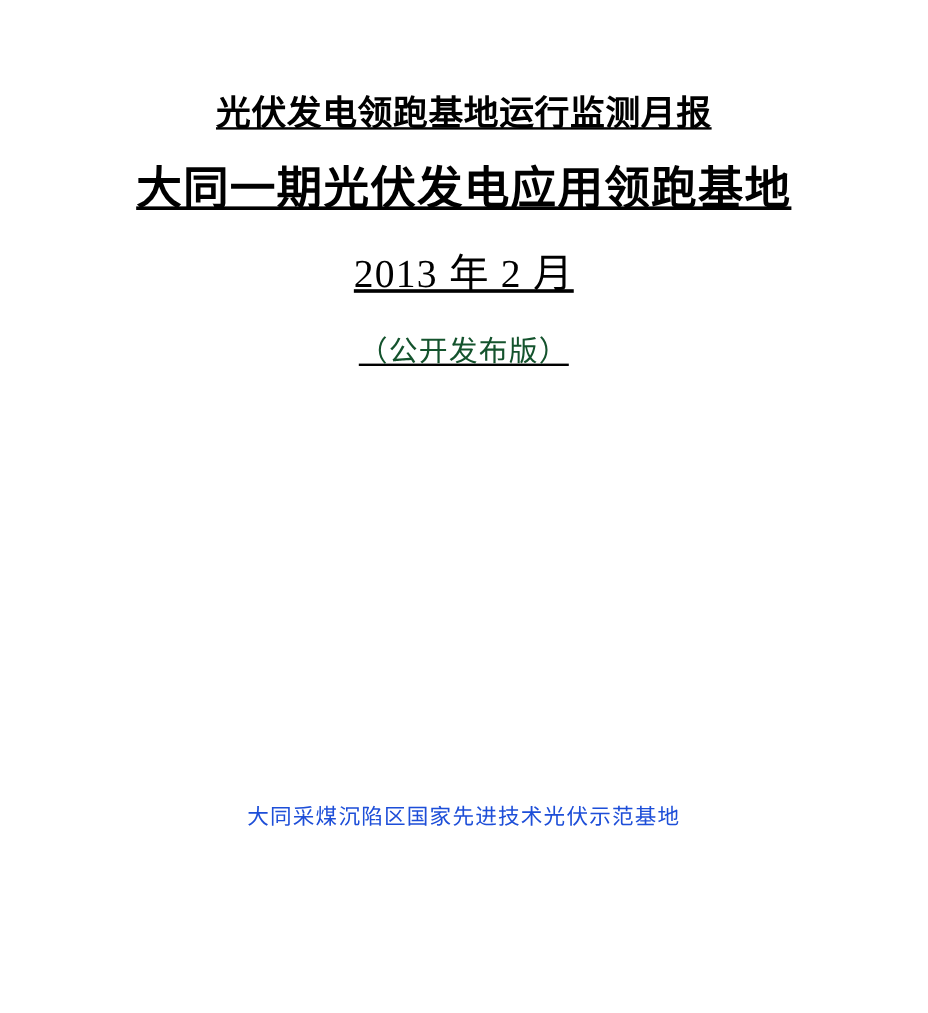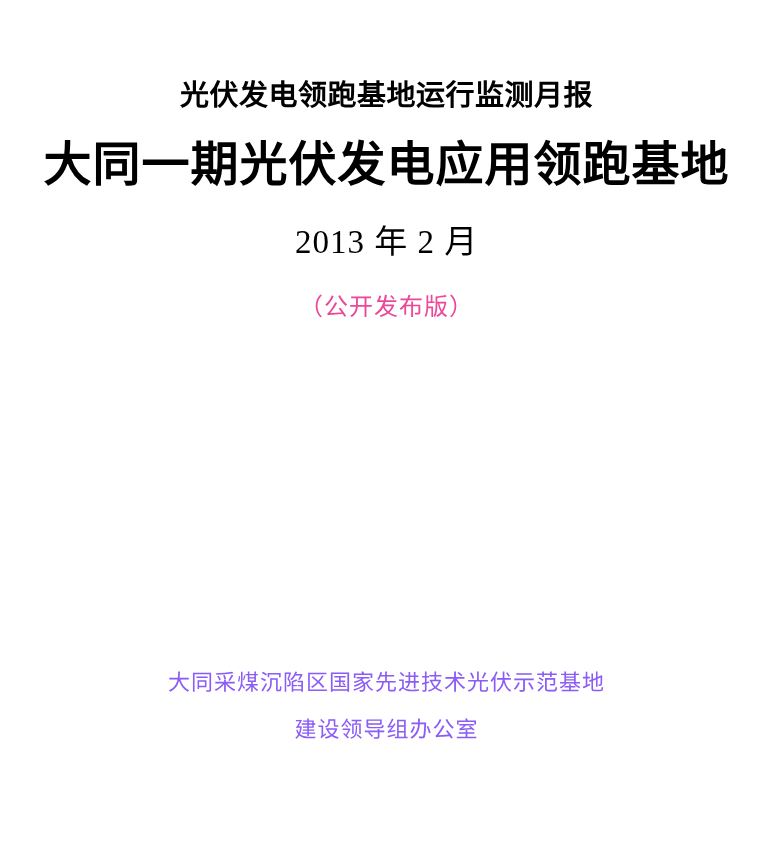--- a/index.html
+++ b/index.html
@@ -15,41 +15,42 @@
     overflow: hidden;
   }
 
   .page {
     position: relative;
     width: 773px;
     height: 844px;
     box-sizing: border-box;
     display: flex;
     flex-direction: column;
+    text-decoration: underline;
   }
 
   .title-block {
     width: 100%;
     text-align: center;
     margin-top: 78px;
   }
 
   .report-series {
     font-family: "Liberation Sans", "DejaVu Sans", sans-serif;
     font-weight: bold;
     font-size: 29px;
     letter-spacing: 0.5px;
     line-height: 1.2;
     color: #000;
   }
 
   .report-name {
     font-family: "Liberation Sans", "DejaVu Sans", sans-serif;
     font-weight: bold;
-    font-size: 48px;
+    font-size: 38px;
     letter-spacing: 1px;
     line-height: 1.25;
     margin-top: 22px;
     color: #000;
   }
 
   .report-period {
     font-family: "Liberation Serif", "DejaVu Serif", serif;
     font-size: 33px;
     line-height: 1.3;
@@ -57,38 +58,38 @@
     letter-spacing: 1px;
     color: #000;
   }
 
   .report-edition {
     font-family: "Liberation Serif", "DejaVu Serif", serif;
     font-size: 24px;
     line-height: 1.3;
     margin-top: 28px;
     letter-spacing: 1px;
-    color: #ec4899;
+    color: #14532d;
   }
 
   .publisher-block {
     position: absolute;
     left: 0;
     right: 0;
     top: 672px;
     text-align: center;
   }
 
   .publisher-line {
     font-family: "Liberation Serif", "DejaVu Serif", serif;
-    font-size: 22px;
+    font-size: 18px;
     line-height: 1.0;
     letter-spacing: 1px;
     margin-bottom: 25px;
-    color: #8b5cf6;
+    color: #1d4ed8;
   }
   .publisher-line:last-child {
     margin-bottom: 0;
   }
 </style>
 </head>
 <body>
 
 <div class="page">
 
@@ -97,16 +98,15 @@
 
     <div class="report-name">大同一期光伏发电应用领跑基地</div>
 
     <div class="report-period">2013 年 2 月</div>
 
     <div class="report-edition">（公开发布版）</div>
   </div>
 
   <div class="publisher-block">
     <div class="publisher-line">大同采煤沉陷区国家先进技术光伏示范基地</div>
-    <div class="publisher-line">建设领导组办公室</div>
   </div>
 
 </div>
 
 </body></html>

